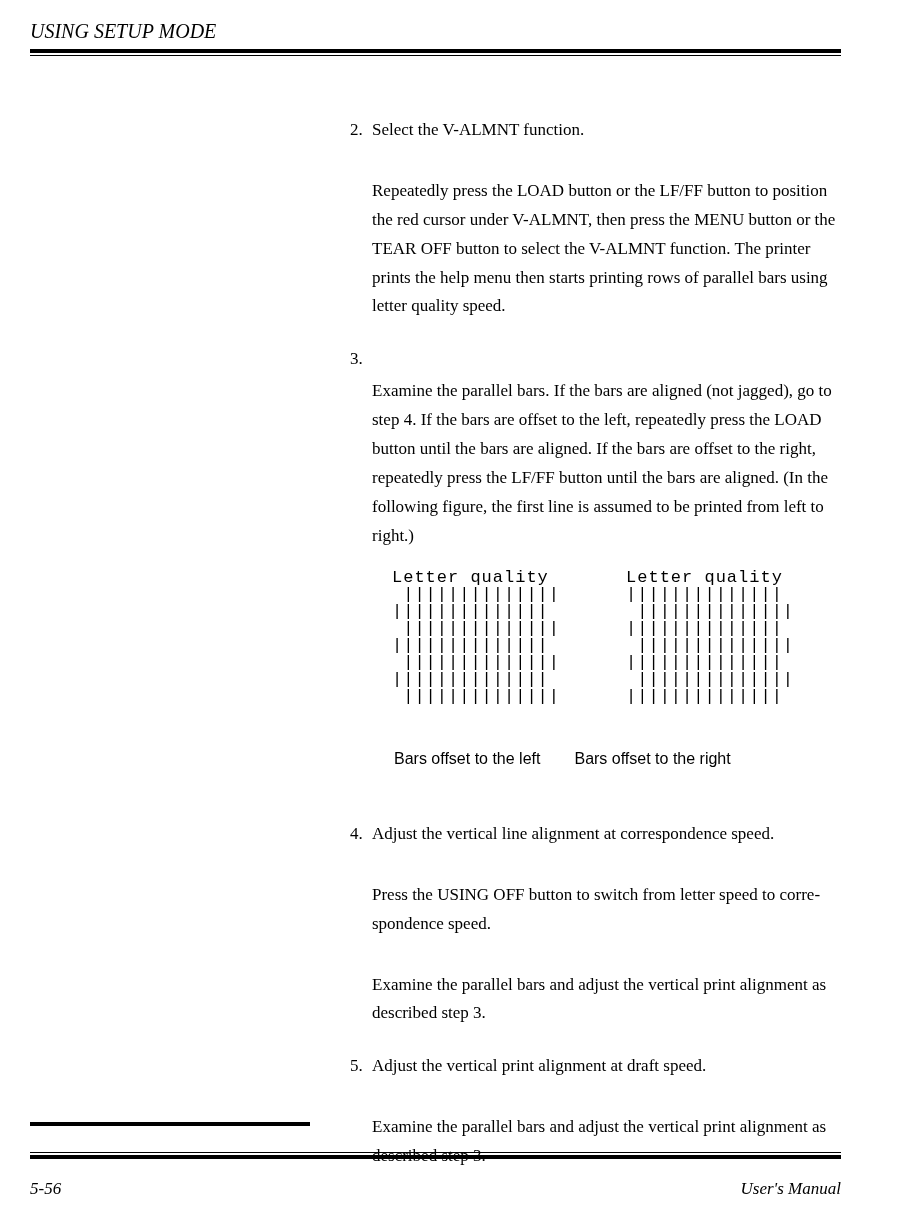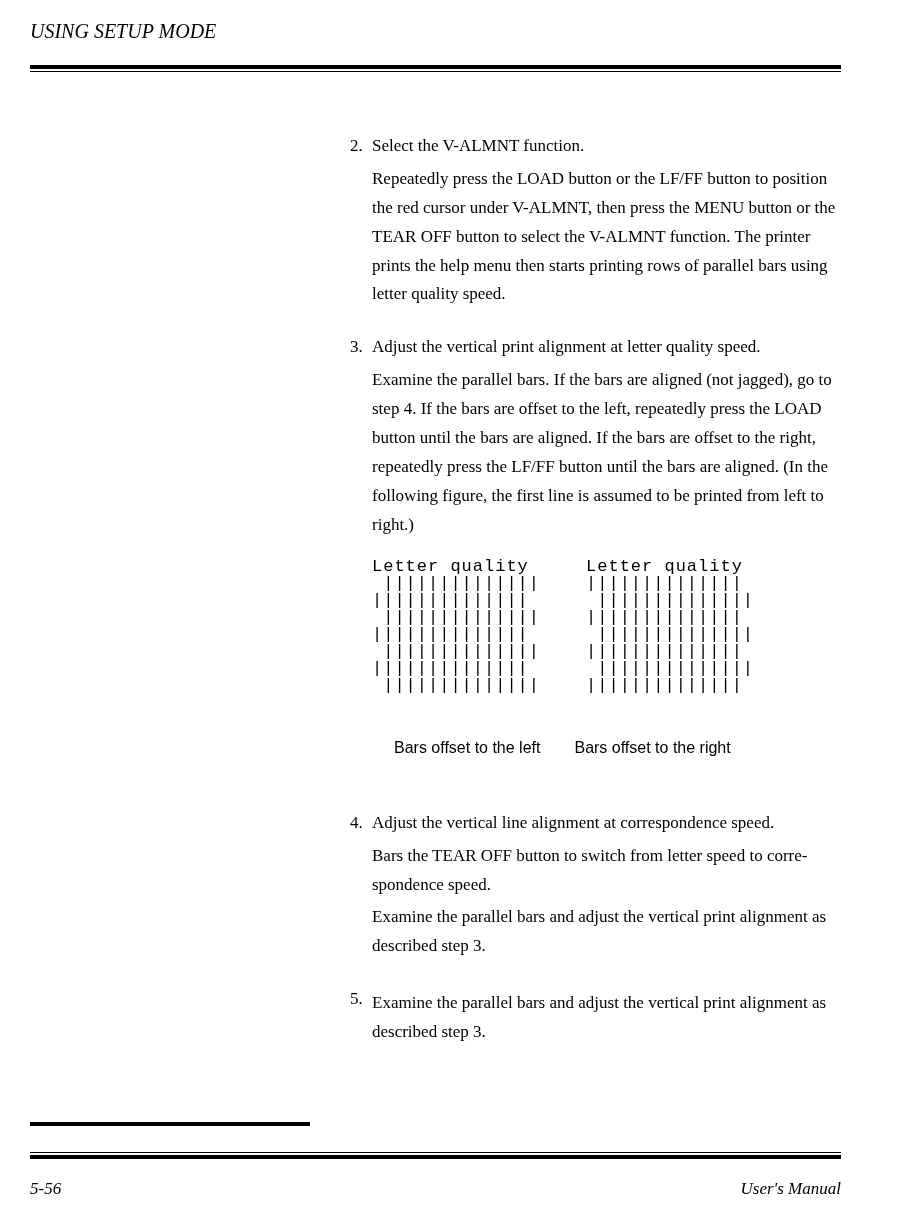--- a/index.html
+++ b/index.html
@@ -15,21 +15,21 @@
   }
   .page {
     padding: 20px 60px 0 30px;
     box-sizing: border-box;
     height: 100%;
     position: relative;
   }
   .header {
     font-style: italic;
     font-size: 20px;
-    margin-bottom: 22px;
+    margin-bottom: 6px;
   }
   .hr-thick {
     border: none;
     border-top: 4px solid #000;
     margin: 0 0 2px 0;
   }
   .hr-thin {
     border: none;
     border-top: 1px solid #000;
     margin: 0;
@@ -50,33 +50,34 @@
     width: 22px;
     flex-shrink: 0;
   }
   .step-body {
     flex: 1;
   }
   .bold {
     font-weight: normal;
   }
   .para {
-    margin-top: 4px;
+    margin-top: 32px;
   }
   .figure {
     margin: 18px 0 14px 0;
     display: flex;
     gap: 46px;
     font-family: "Courier New", monospace;
     font-size: 17px;
     line-height: 1.0;
     letter-spacing: 1px;
   }
   .figure .col {
     white-space: pre;
+    margin-left: 20px;
   }
   .captions {
     display: flex;
     gap: 34px;
     font-family: Arial, Helvetica, sans-serif;
     font-size: 16px;
     margin-left: 22px;
     margin-bottom: 24px;
     margin-top: 40px;
   }
@@ -128,21 +129,20 @@
           <span class="bold">Select the V-ALMNT function.</span>
           <div class="para">Repeatedly press the LOAD button or the LF/FF button to position the red cursor under V-ALMNT, then press the MENU button or the TEAR OFF button to select the V-ALMNT function.  The printer prints the help menu then starts printing rows of parallel bars using letter quality speed.</div>
         </div>
       </div>
     </div>
 
     <div class="step">
       <div class="step-row">
         <div class="step-num">3.</div>
         <div class="step-body">
-          <span class="bold">Adjust the vertical print alignment at letter quality speed.</span>
           <div class="para">Examine the parallel bars.  If the bars are aligned (not jagged), go to step 4.  If the bars are offset to the left, repeatedly press the LOAD button until the bars are aligned.  If the bars are offset to the right, repeatedly press the LF/FF button until the bars are aligned.  (In the following figure, the first line is assumed to be printed from left to right.)</div>
 
           <div class="figure">
             <div class="col"><span>Letter quality</span>
  ||||||||||||||
 ||||||||||||||
  ||||||||||||||
 ||||||||||||||
  ||||||||||||||
 ||||||||||||||
@@ -163,30 +163,31 @@
           </div>
         </div>
       </div>
     </div>
 
     <div class="step">
       <div class="step-row">
         <div class="step-num">4.</div>
         <div class="step-body">
           <span class="bold">Adjust the vertical line alignment at correspondence speed.</span>
-          <div class="para">Bars the TEAR OFF button to switch from letter speed to corre-spondence speed.</div>
+          <div class="para">Press the USING OFF button to switch from letter speed to corre-spondence speed.</div>
           <div class="para">Examine the parallel bars and adjust the vertical print alignment as described step 3.</div>
         </div>
       </div>
     </div>
 
     <div class="step">
       <div class="step-row">
         <div class="step-num">5.</div>
         <div class="step-body">
+          <span class="bold">Adjust the vertical print alignment at draft speed.</span>
           <div class="para">Examine the parallel bars and adjust the vertical print alignment as described step 3.</div>
         </div>
       </div>
     </div>
 
   </div>
 
   <div class="footer">
     <div class="footer-top-line"></div>
     <hr class="footer-hr-thin">

